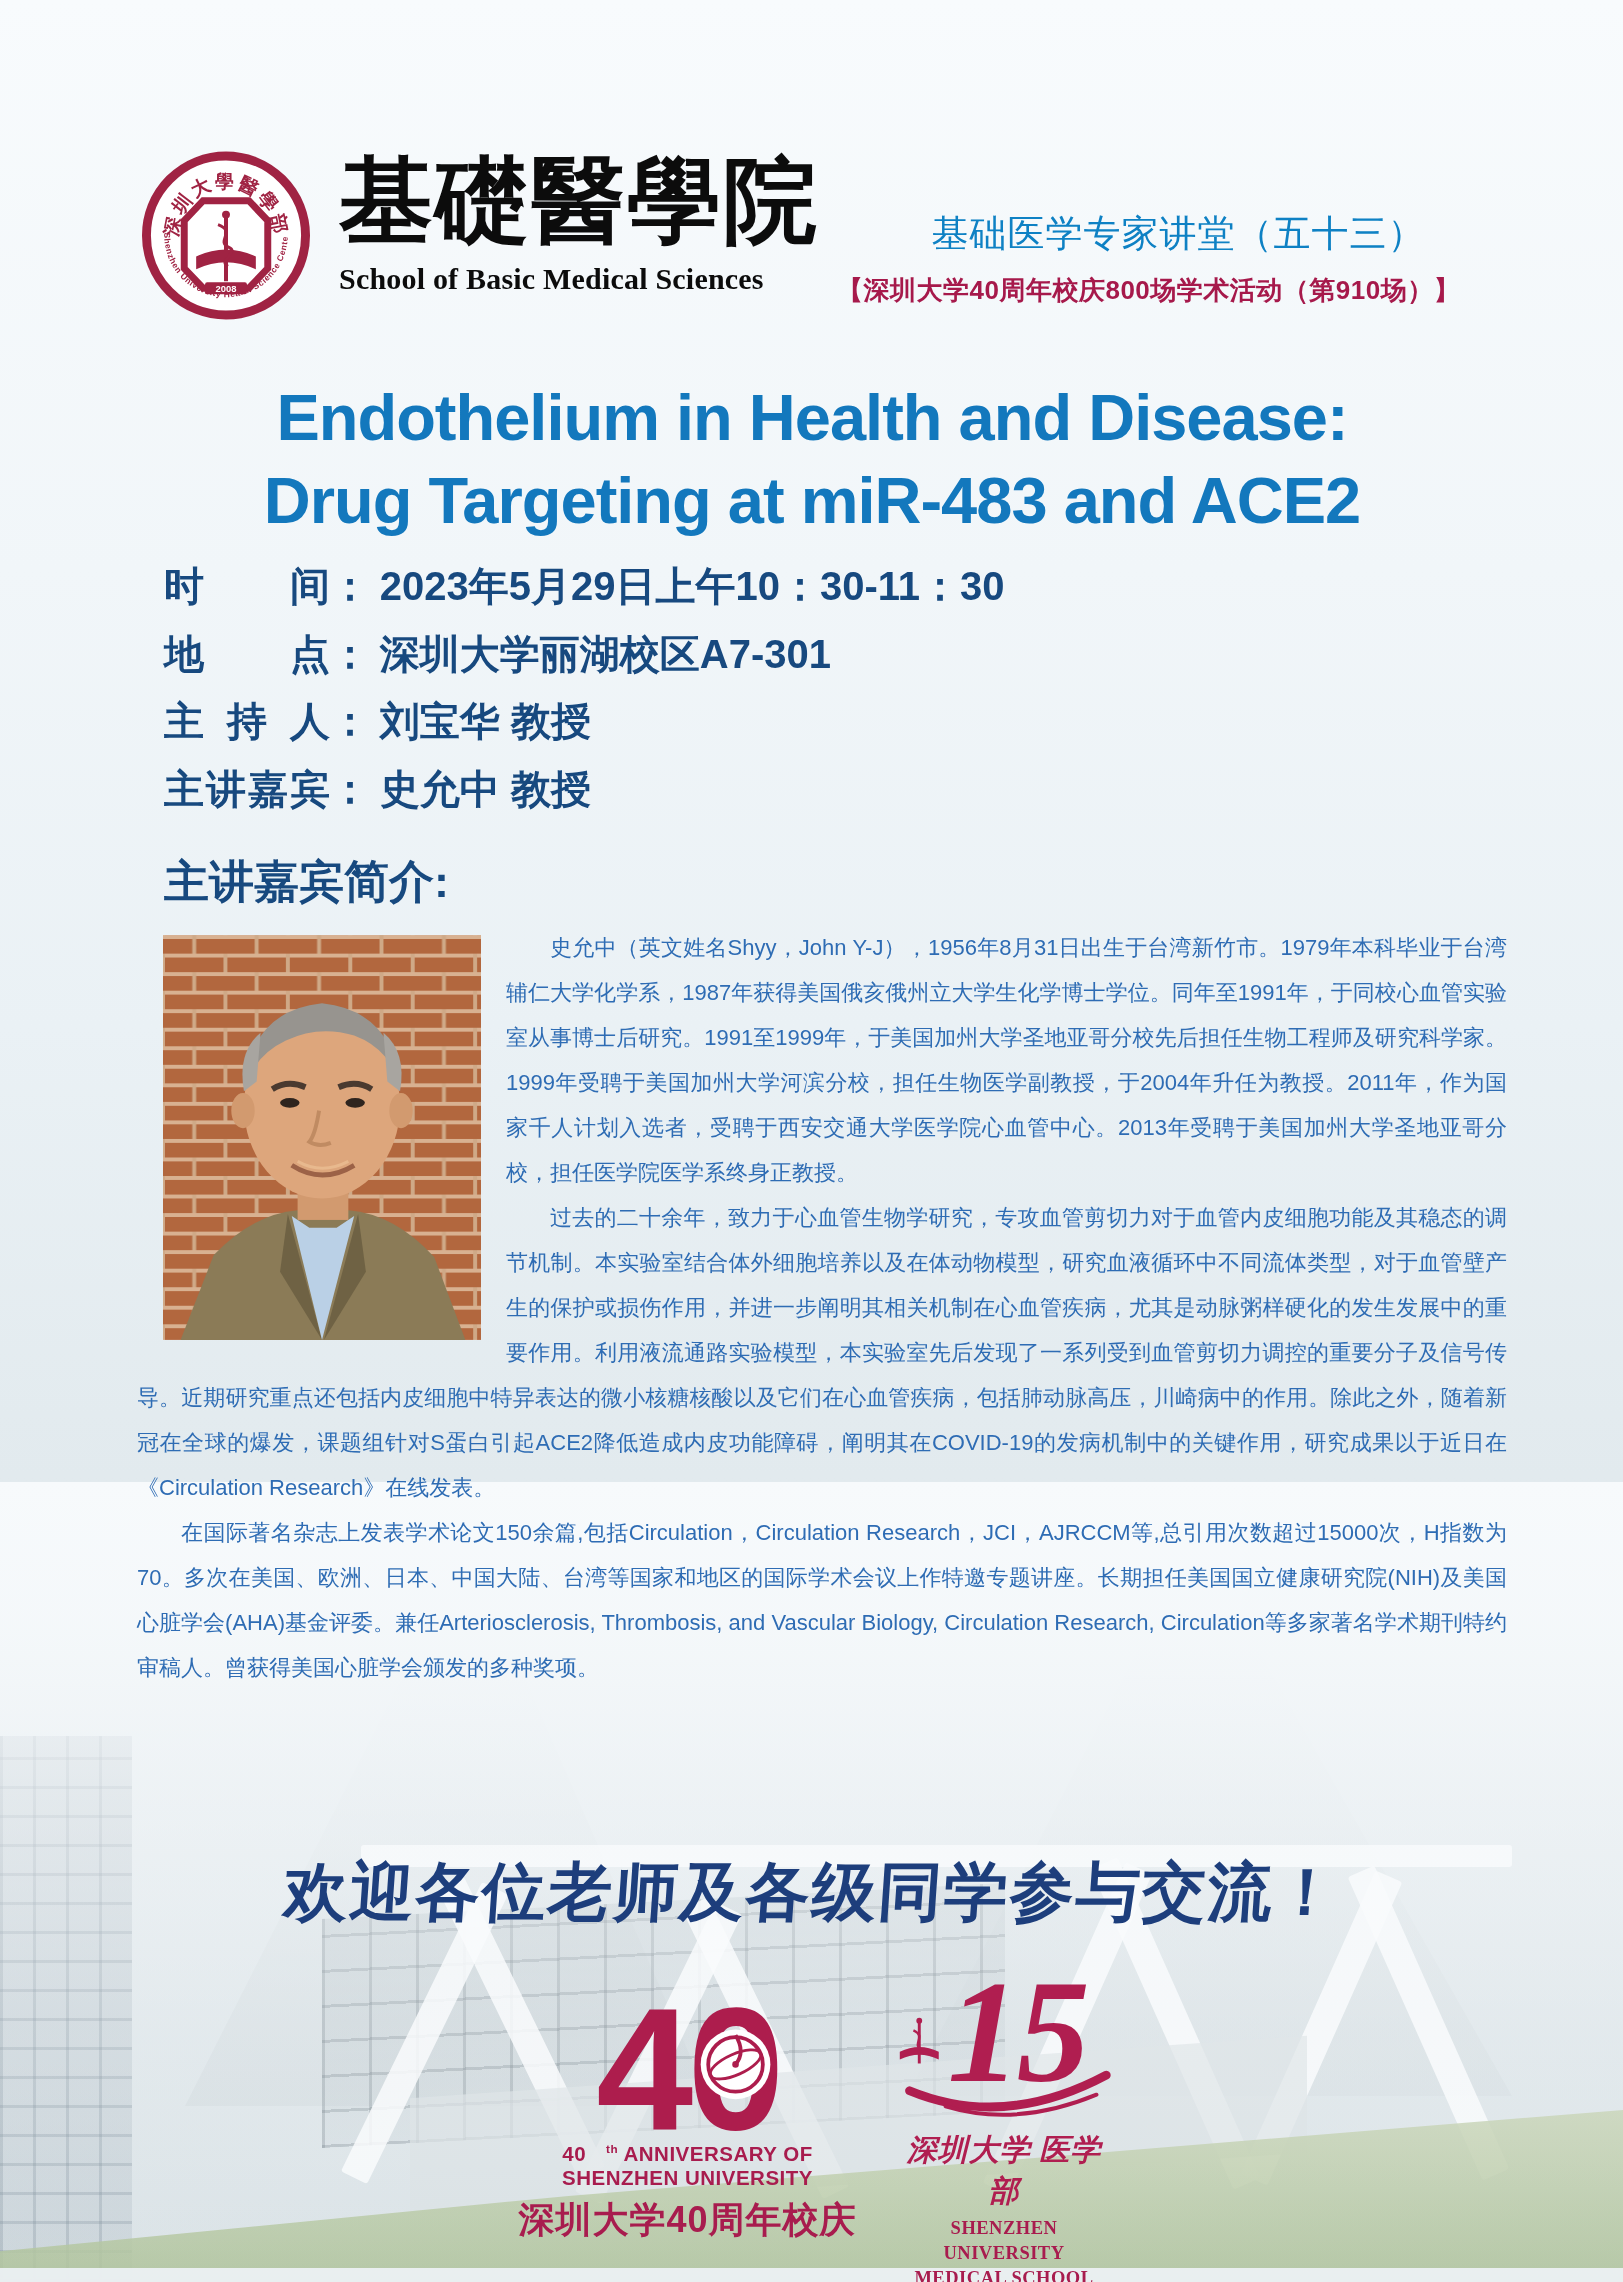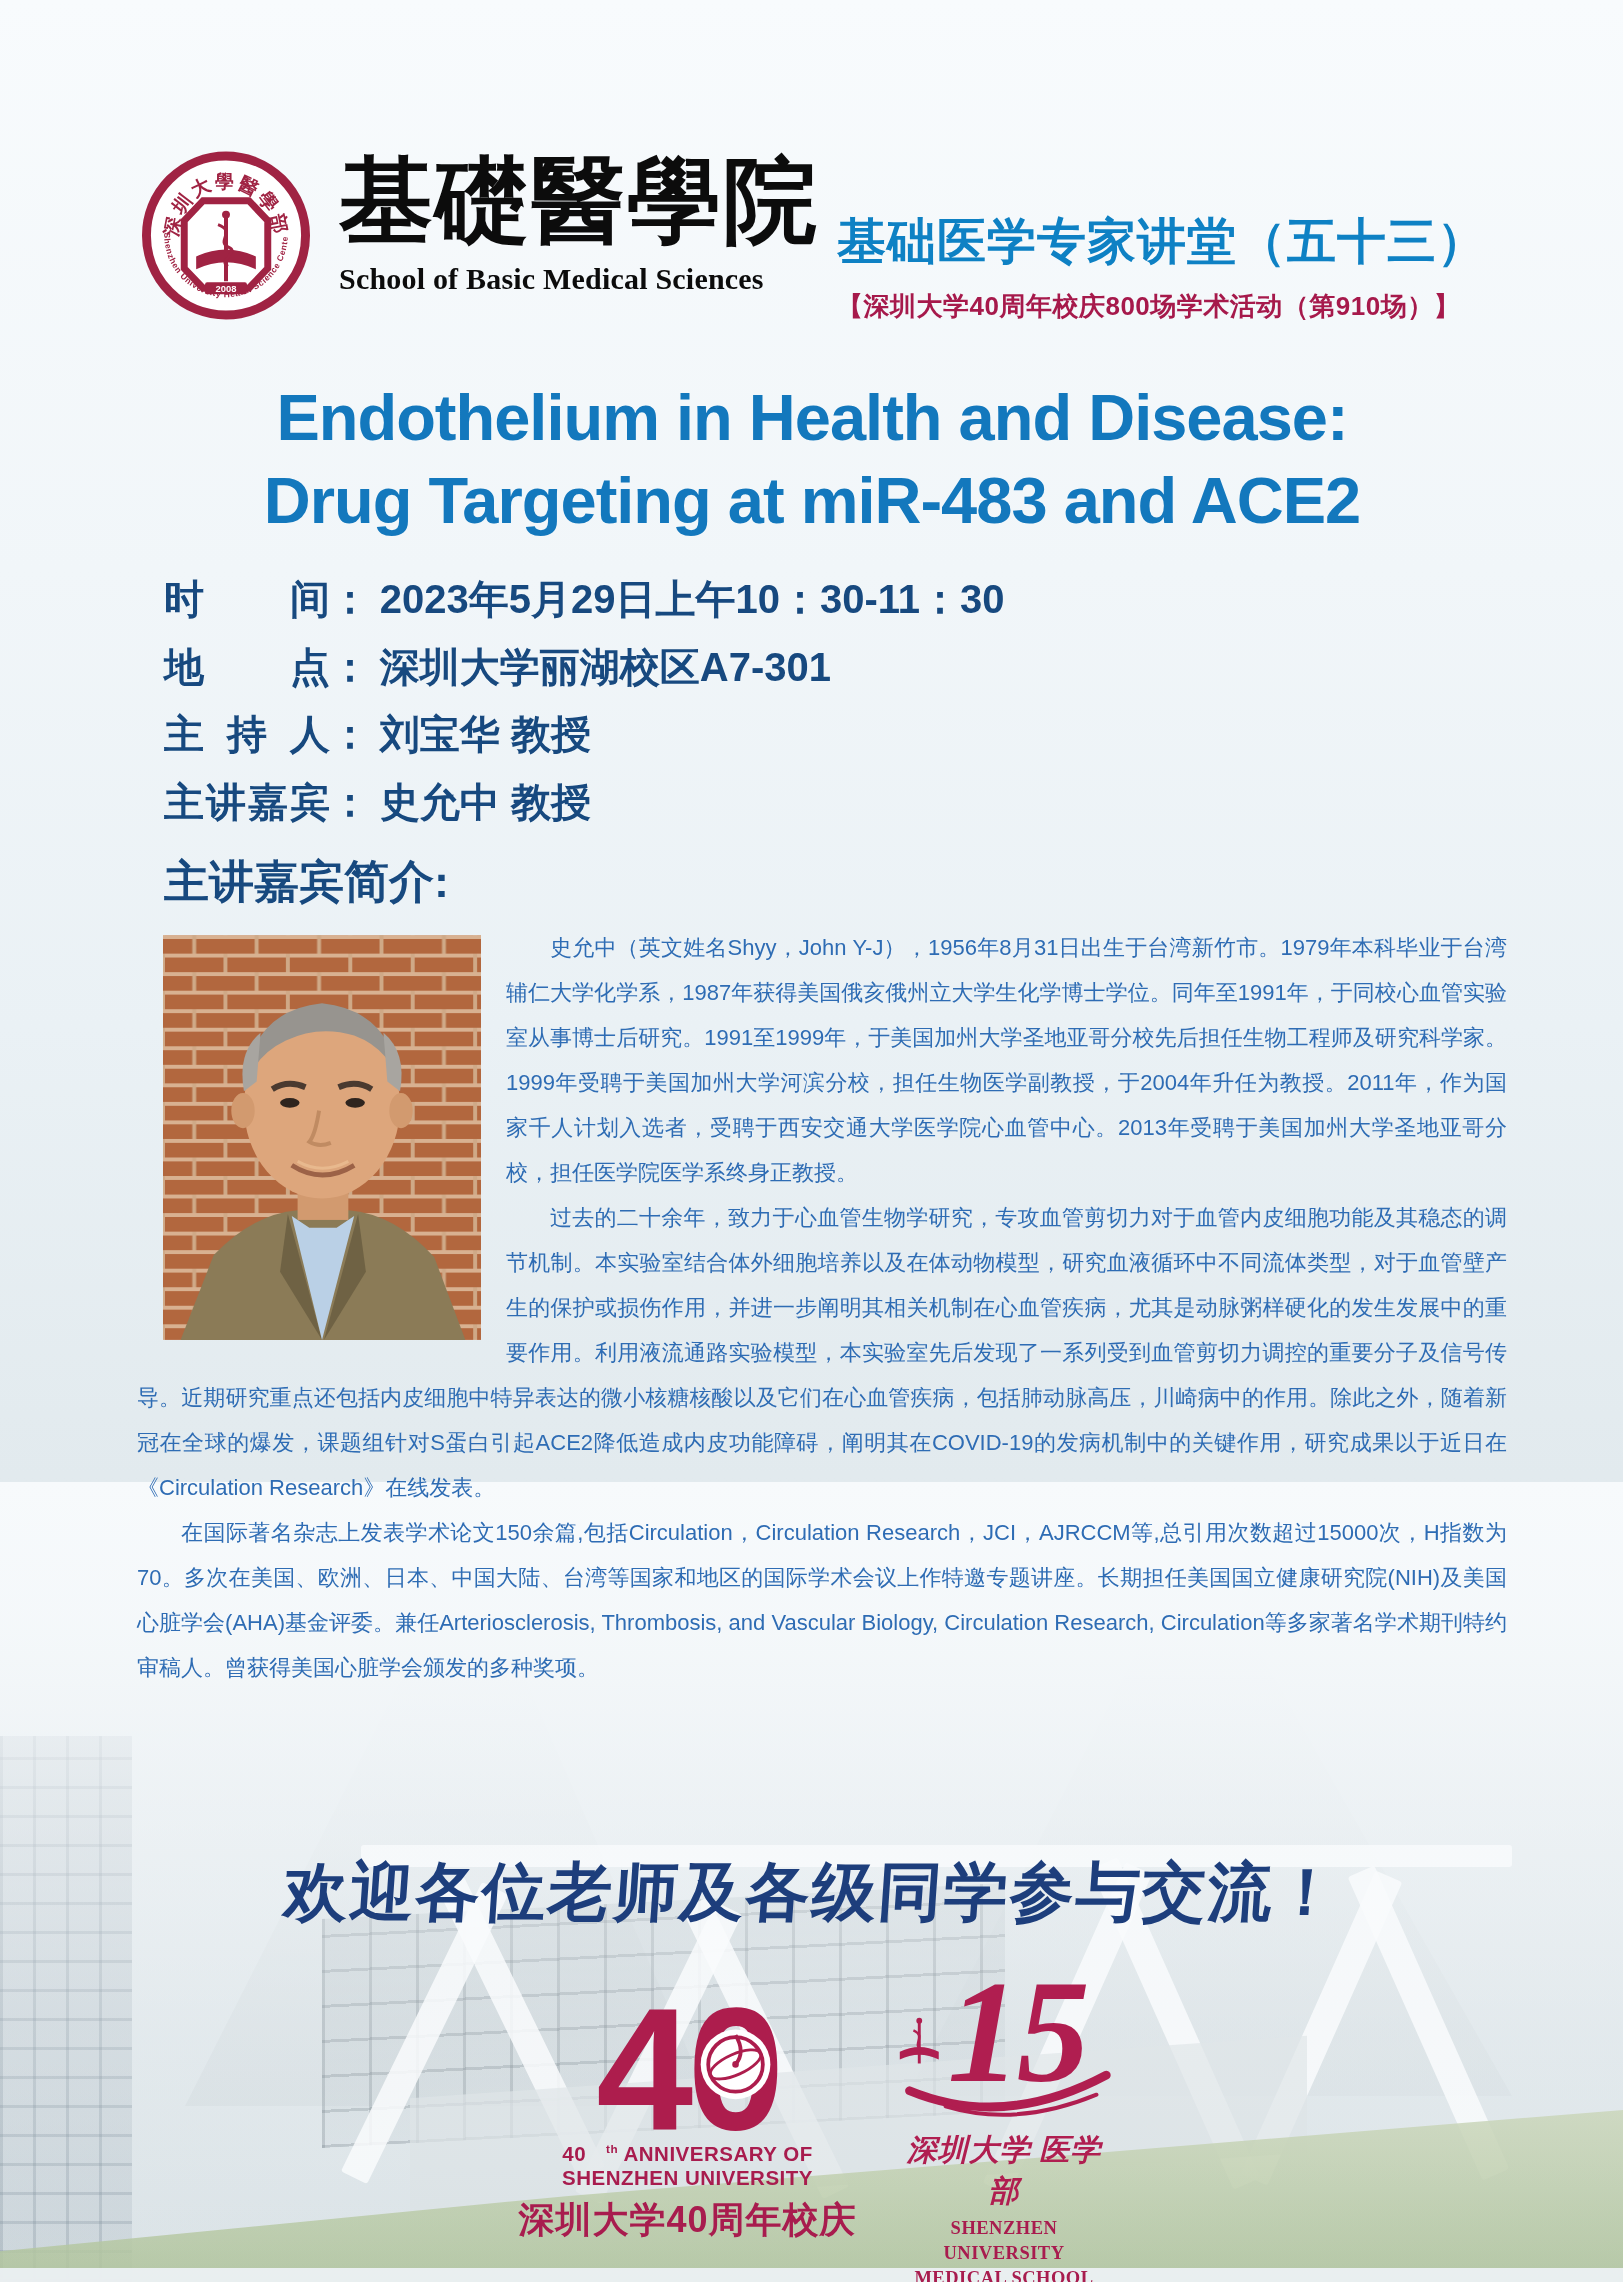--- a/index.html
+++ b/index.html
@@ -36,24 +36,24 @@
   .veil{left:0;top:0;width:100%;height:100%;
     background:linear-gradient(180deg,rgba(247,250,252,1) 0%,rgba(247,250,252,.88) 18%,rgba(247,250,252,.6) 42%,rgba(247,250,252,.32) 68%,rgba(243,247,250,.14) 100%);}
   .floor{left:0;bottom:0;width:100%;height:13.7px;background:rgba(238,242,246,.92);}
   
   .content{position:absolute;inset:0;z-index:2;}
   .seal{position:absolute;left:141px;top:149px;width:170px;height:174px;}
   .school{position:absolute;left:339px;top:142px;width:507px;}
   .school-cn{font-family:"DejaVu Serif","Liberation Serif",serif;font-weight:bold;font-size:94px;line-height:1.25;color:#0c0c0c;letter-spacing:2px;}
   .school-en{font-family:"Liberation Serif",serif;font-weight:bold;font-size:30px;color:#0c0c0c;margin-top:2px;letter-spacing:0.2px;}
   .series{position:absolute;left:837px;top:209px;width:683px;}
-  .series-title{font-size:49px;font-weight:bold;color:#0e81c4;letter-spacing:1px;}
+  .series-title{font-size:37px;font-weight:normal;color:#0e81c4;letter-spacing:1px;text-align:center;}
   .series-sub{font-size:26px;font-weight:bold;color:#a6194b;margin-top:13.7px;letter-spacing:0.5px;}
   .title{position:absolute;left:0;top:376px;width:100%;text-align:center;color:#1378bd;font-weight:bold;font-size:65px;line-height:1.28;letter-spacing:-1px;}
-  .details{position:absolute;left:164px;top:576px;}
+  .details{position:absolute;left:164px;top:563px;}
   .d-row{font-size:40px;font-weight:bold;color:#17497f;line-height:47px;margin-bottom:20.5px;white-space:nowrap;}
   .d-label{display:inline-block;width:166px;text-align:justify;text-align-last:justify;}
   .d-colon{display:inline-block;margin-right:9.8px;}
   .bio-heading{position:absolute;left:164px;top:852px;font-size:45px;font-weight:bold;color:#17497f;text-align:center;}
   .bio{position:absolute;left:137px;top:925px;width:1370px;font-size:22px;line-height:45px;color:#2e6cb4;text-align:justify;}
   .bio p{margin:0;text-indent:2em;}
   .photo{float:left;width:318px;height:405px;margin:9.8px 25px 9.8px 26px;display:block;}
   .welcome{position:absolute;left:0;top:1849px;width:100%;text-align:center;}
   .welcome span{display:inline-block;font-size:64px;font-weight:bold;color:#1d3e7c;letter-spacing:2px;transform:skewX(-4deg);}
   .logo40{position:absolute;left:509px;top:1990px;width:357px;text-align:center;color:#a81c4e;}

